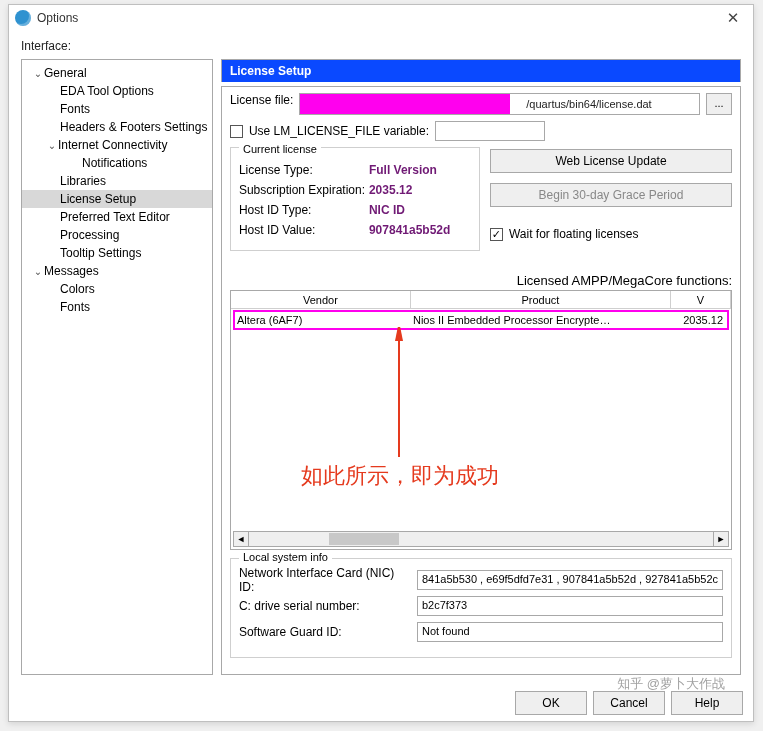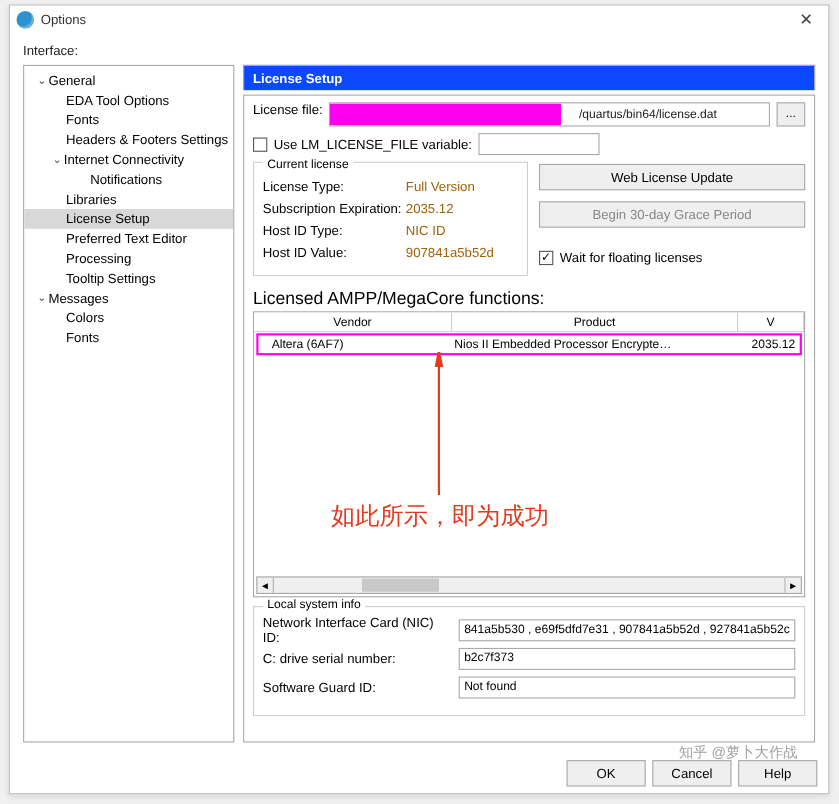--- a/index.html
+++ b/index.html
@@ -46,34 +46,34 @@
   .lmrow { display:flex; align-items:center; gap:6px; font-size:12px; margin-top:6px;}
   .chk { width:13px; height:13px; border:1px solid #555; display:inline-block; background:#fff; cursor:pointer;}
   .lminput { width:110px; height:20px; border:1px solid #a8a8a8; background:#fff; }
 
   .twocol { display:flex; gap:10px; margin-top:6px; }
   .curlic { border:1px solid #cfcfcf; padding:6px 8px 10px 8px; width:250px; font-size:12px;}
   .curlic .grp-title { position:relative; top:-12px; background:#fff; padding:0 4px; font-size:11px; }
   .curlic-body { margin-top:-8px; }
   .kv { display:flex; height:20px; align-items:center; }
   .kv .k { width:130px; }
-  .kv .v { color:#a16207; }
+  .kv .v { color:#701a75;font-weight:bold; }
   .btncol { flex:1; display:flex; flex-direction:column; gap:10px; padding-top:2px;}
   .winbtn { height:24px; border:1px solid #a8a8a8; background:#efefef; font-size:12px; text-align:center; line-height:22px; cursor:pointer;}
   .winbtn.disabled { color:#888; }
   .chkrow { display:flex; align-items:center; gap:6px; font-size:12px; margin-top:10px;}
   .chk.checked::after { content:"✓"; display:block; font-size:11px; line-height:11px; text-align:center; color:#000;}
 
-  .ampp-lbl { font-size:16px; margin-top:12px; }
+  .ampp-lbl { font-size:13px; margin-top:22px;text-align:right; }
   .table-wrap { border:1px solid #a8a8a8; margin-top:2px; height:260px; position:relative; overflow:hidden; background:#fff;}
   .thead { display:flex; height:18px; background:#fff; border-bottom:1px solid #cfcfcf; font-size:11px;}
   .th { border-right:1px solid #cfcfcf; text-align:center; line-height:18px;}
   .th.vendor { width:180px;} .th.product{ flex:1;} .th.ver{ width:60px;}
   .trow { display:flex; height:20px; font-size:11px; align-items:center; border:2px solid #ff00ee; margin:1px 2px 0 2px;}
-  .td.vendor{ width:178px; padding-left:12px;} .td.product{ flex:1; white-space:nowrap; overflow:hidden; text-overflow:ellipsis;} .td.ver{ width:58px; text-align:right; padding-right:4px;}
+  .td.vendor{ width:178px; padding-left:2px;} .td.product{ flex:1; white-space:nowrap; overflow:hidden; text-overflow:ellipsis;} .td.ver{ width:58px; text-align:right; padding-right:4px;}
   .hscroll { position:absolute; bottom:2px; left:2px; right:2px; height:16px; display:flex; align-items:center;}
   .sc-btn { width:16px; height:16px; border:1px solid #a8a8a8; background:#efefef; font-size:9px; text-align:center; line-height:14px; cursor:pointer;}
   .sc-track { flex:1; height:16px; background:#efefef; border-top:1px solid #a8a8a8; border-bottom:1px solid #a8a8a8; position:relative;}
   .sc-thumb { position:absolute; left:80px; top:1px; width:70px; height:12px; background:#c8c8c8; cursor:pointer;}
 
   .arrow-svg { position:absolute; left:148px; top:36px; pointer-events:none;}
   .annot { position:absolute; left:70px; top:170px; color:#e53a1e; font-size:22px; font-family:"Microsoft YaHei","SimHei",sans-serif; pointer-events:none;}
 
   .sysinfo { border:1px solid #cfcfcf; margin-top:8px; padding:8px 8px 12px 8px; font-size:12px; position:relative;}
   .sysinfo .grp-title { position:absolute; top:-8px; left:8px; background:#fff; padding:0 4px; font-size:11px;}

